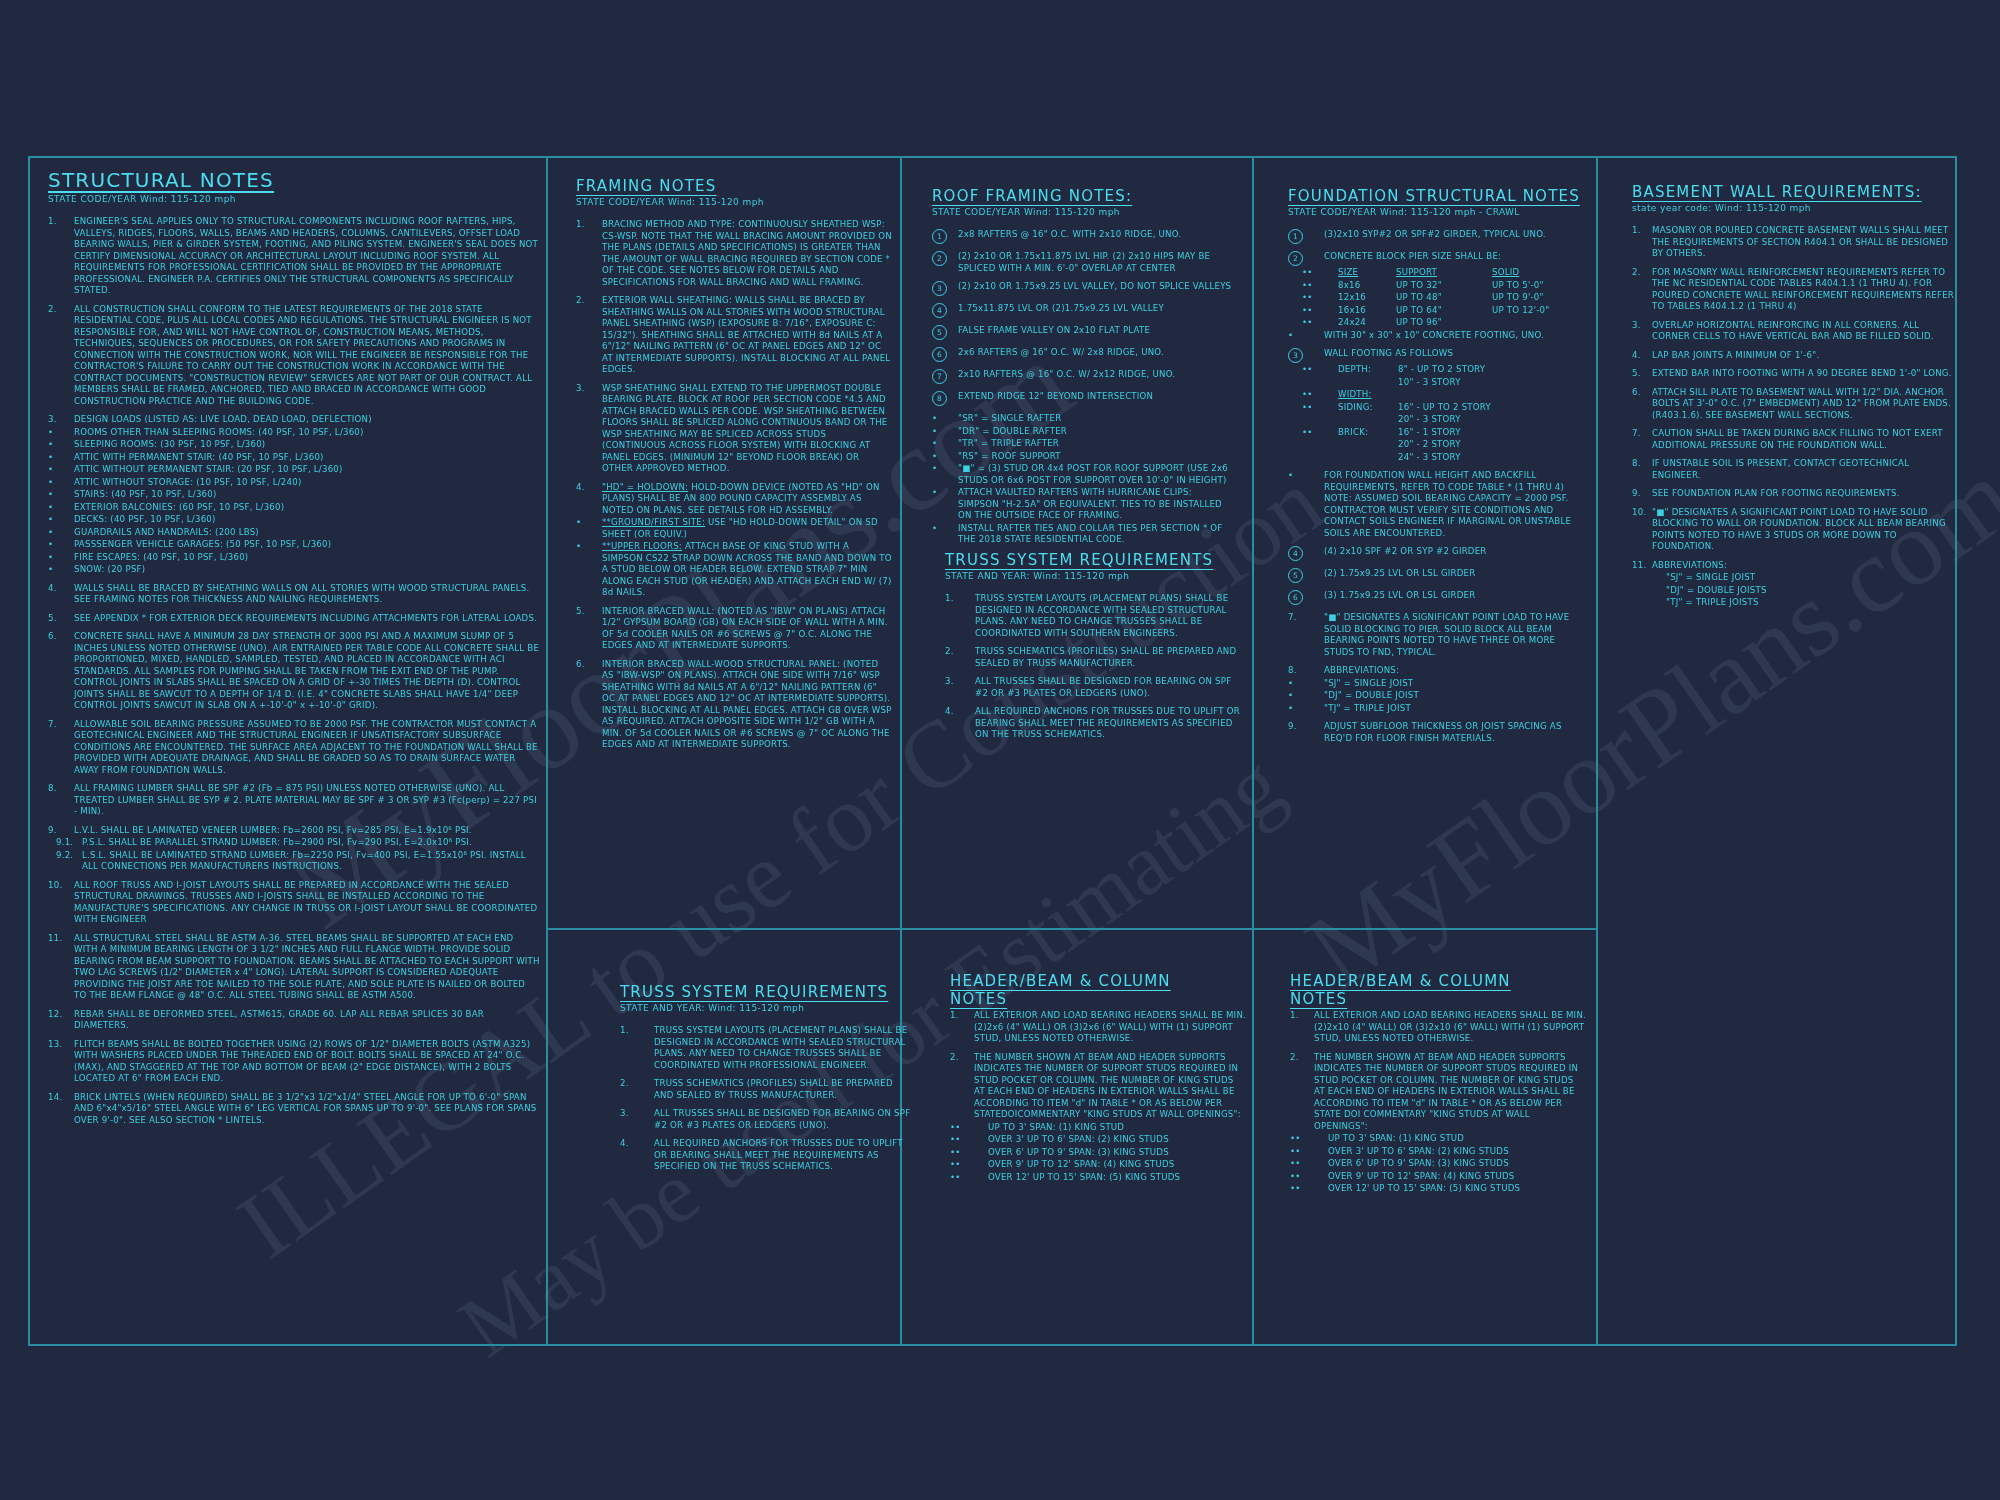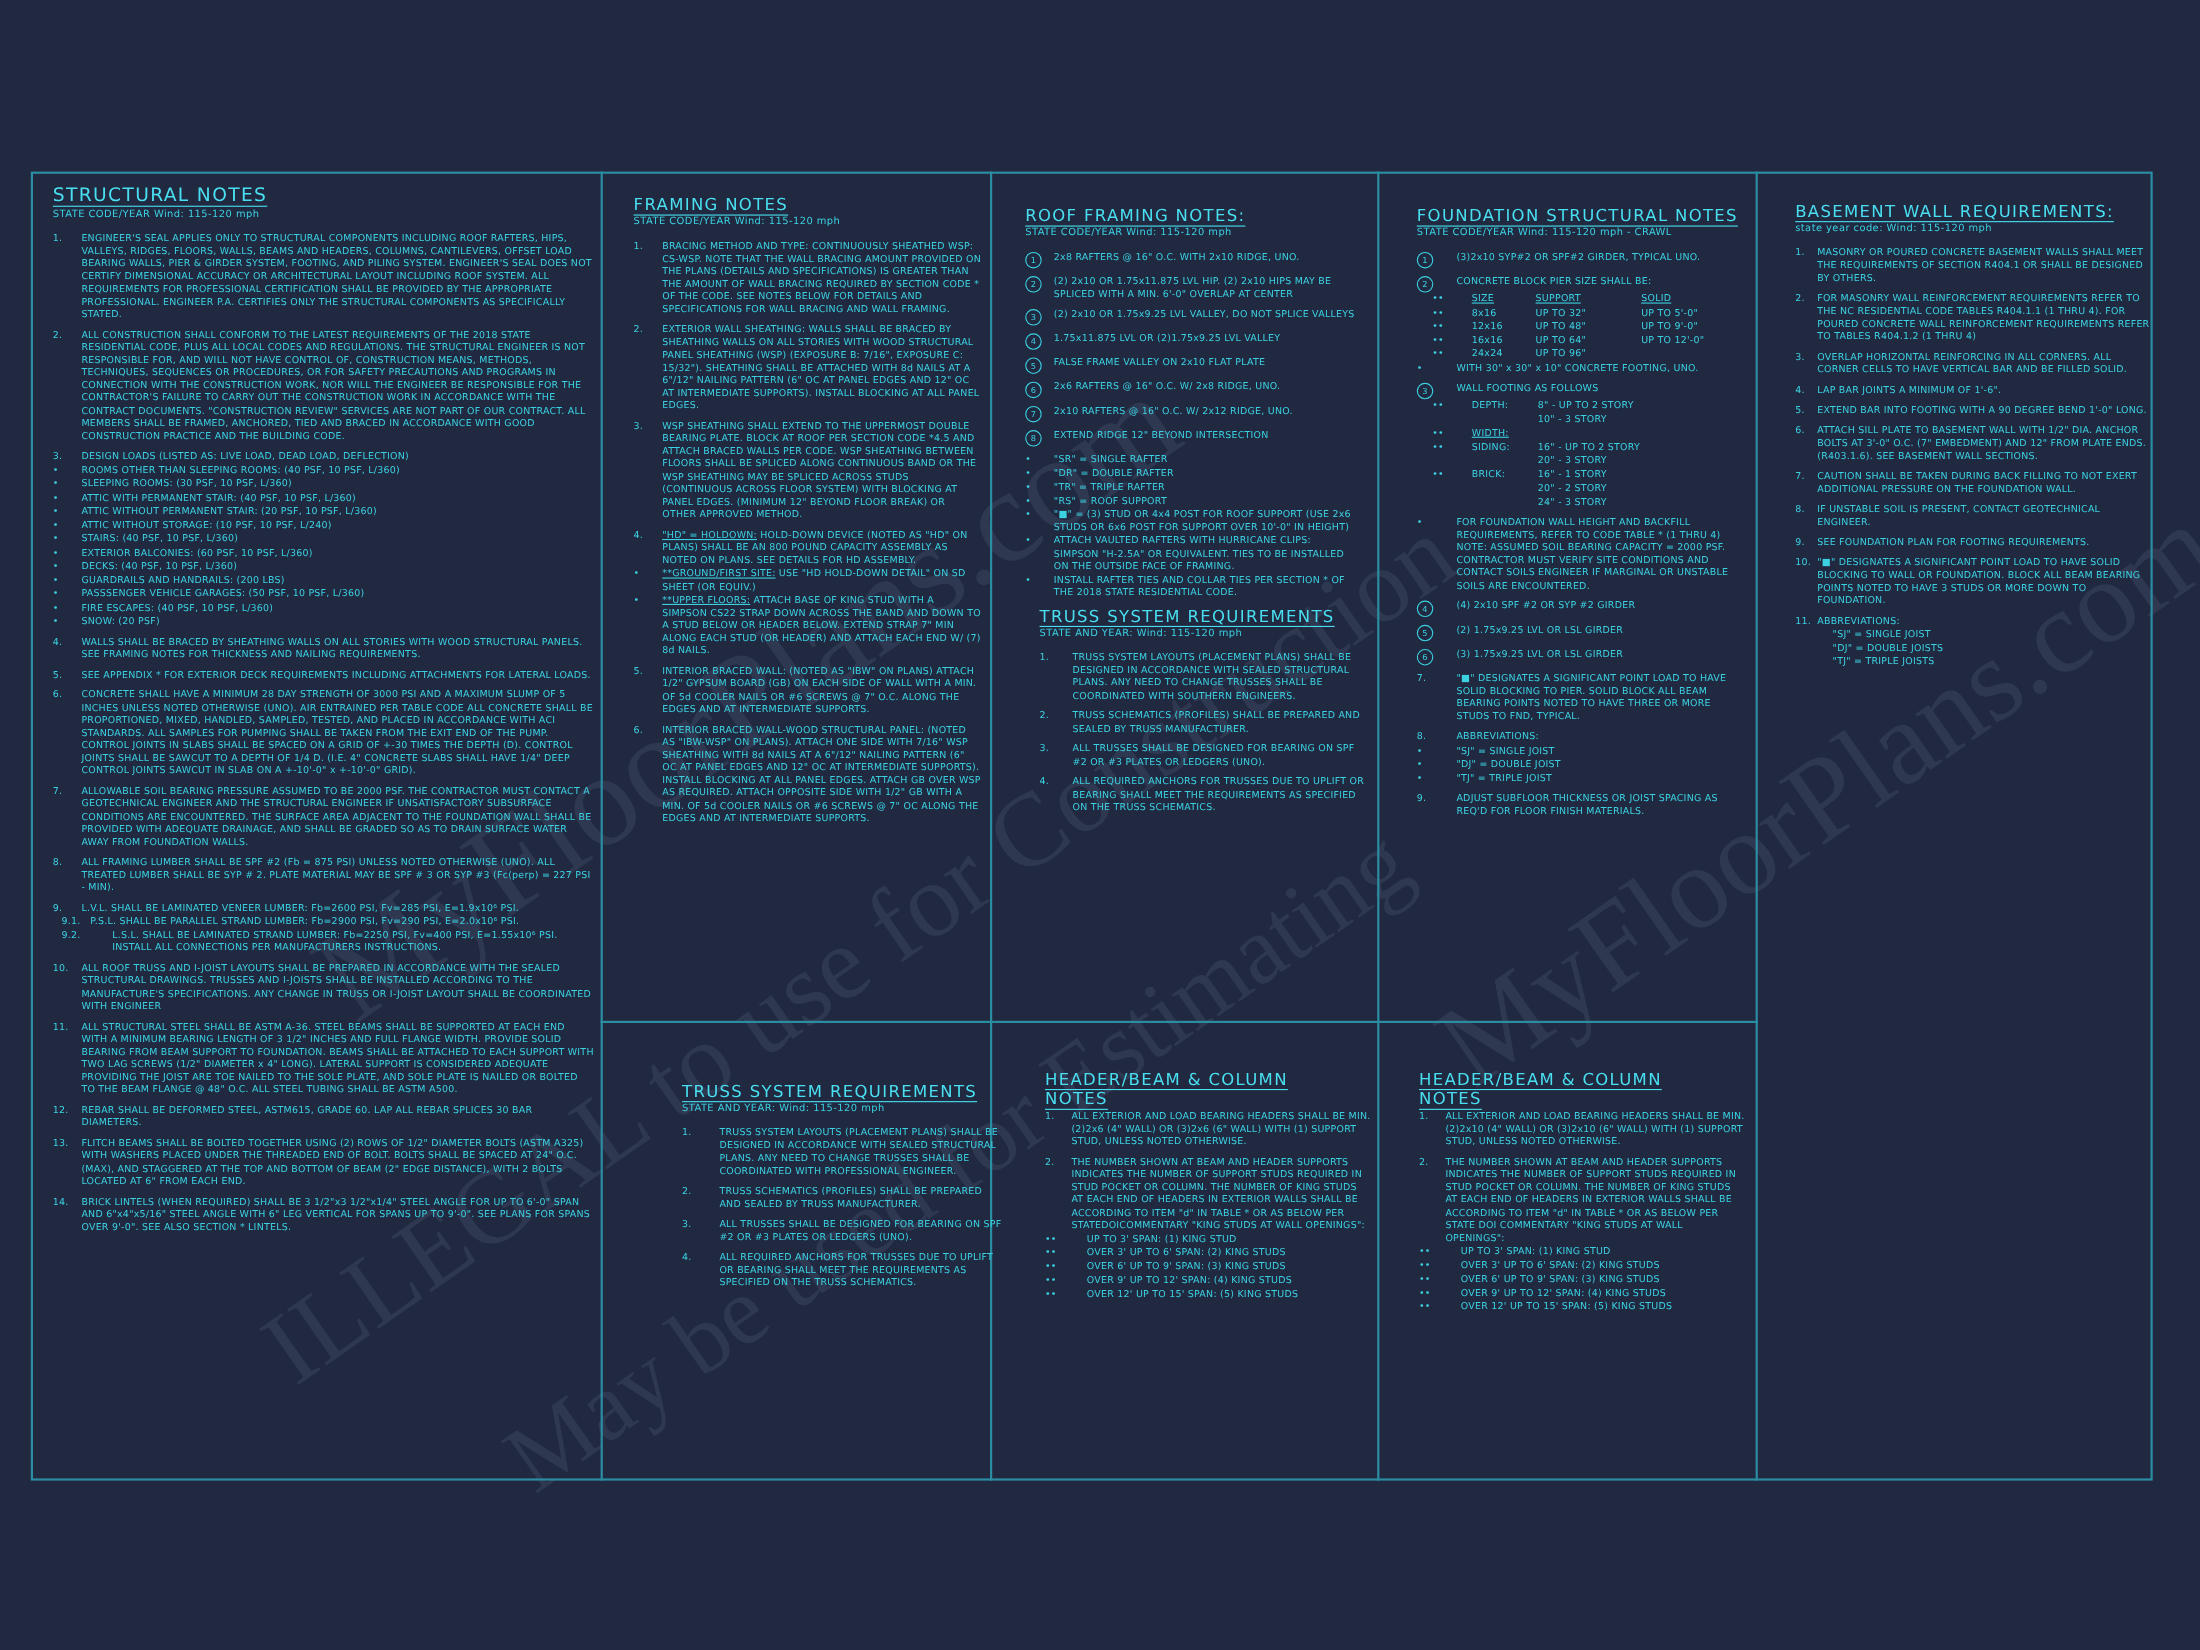--- a/index.html
+++ b/index.html
@@ -12,21 +12,21 @@
   .vline{position:absolute;top:156px;height:1190px;width:2px;background:#2b8da2;}
   .hline{position:absolute;height:2px;background:#2b8da2;}
   
   .wm{position:absolute;font-family:"Liberation Serif",serif;
       color:rgba(168,184,216,0.11);white-space:nowrap;
       transform:rotate(-35deg);transform-origin:left center;pointer-events:none;}
   
   .sec{position:absolute;}
   .title{display:inline-block;font-size:15px;letter-spacing:1.2px;color:#49dff0;
          text-decoration:underline;text-underline-offset:4px;margin:0 0 2px 0;font-weight:normal;}
-  .title.big{font-size:17px;}
+  .title.big{font-size:20px;}
   .title.w2{max-width:235px;}
   .sub{font-size:9px;letter-spacing:0.4px;margin-bottom:12px;color:#3bd1e1;}
   .sub:empty{display:none;}
   .row{display:flex;font-size:8.6px;line-height:11.5px;letter-spacing:0.22px;margin-bottom:7px;}
   .row.tight{margin-bottom:1px;}
   .m{flex:0 0 var(--mw,26px);}
   .t{flex:1;}
   .u{text-decoration:underline;}
   .circ{display:inline-flex;align-items:center;justify-content:center;
         width:13px;height:13px;border:1px solid currentColor;border-radius:50%;
@@ -136,21 +136,21 @@
           <span class="t"><span>ALL FRAMING LUMBER SHALL BE SPF #2 (Fb = 875 PSI) UNLESS NOTED OTHERWISE (UNO). ALL TREATED LUMBER SHALL BE SYP # 2. PLATE MATERIAL MAY BE SPF # 3 OR SYP #3 (Fc(perp) = 227 PSI - MIN).</span></span>
         </div>
         <div class="row tight">
           <span class="m">9.</span>
           <span class="t"><span>L.V.L. SHALL BE LAMINATED VENEER LUMBER: Fb=2600 PSI, Fv=285 PSI, E=1.9x10⁶ PSI.</span></span>
         </div>
         <div class="row tight" style="padding-left: 8px; justify-content: flex-end;">
           <span class="m">9.1.</span>
           <span class="t"><span>P.S.L. SHALL BE PARALLEL STRAND LUMBER: Fb=2900 PSI, Fv=290 PSI, E=2.0x10⁶ PSI.</span></span>
         </div>
-        <div class="row" style="padding-left: 8px; gap: 20px;">
+        <div class="row" style="padding-left: 8px;">
           <span class="m">9.2.</span>
           <span class="t"><span>L.S.L. SHALL BE LAMINATED STRAND LUMBER: Fb=2250 PSI, Fv=400 PSI, E=1.55x10⁶ PSI. INSTALL ALL CONNECTIONS PER MANUFACTURERS INSTRUCTIONS.</span></span>
         </div>
         <div class="row">
           <span class="m">10.</span>
           <span class="t"><span>ALL ROOF TRUSS AND I-JOIST LAYOUTS SHALL BE PREPARED IN ACCORDANCE WITH THE SEALED STRUCTURAL DRAWINGS. TRUSSES AND I-JOISTS SHALL BE INSTALLED ACCORDING TO THE MANUFACTURE'S SPECIFICATIONS. ANY CHANGE IN TRUSS OR I-JOIST LAYOUT SHALL BE COORDINATED WITH ENGINEER</span></span>
         </div>
         <div class="row">
           <span class="m">11.</span>
           <span class="t"><span>ALL STRUCTURAL STEEL SHALL BE ASTM A-36. STEEL BEAMS SHALL BE SUPPORTED AT EACH END WITH A MINIMUM BEARING LENGTH OF 3 1/2" INCHES AND FULL FLANGE WIDTH. PROVIDE SOLID BEARING FROM BEAM SUPPORT TO FOUNDATION.  BEAMS SHALL BE ATTACHED TO EACH SUPPORT WITH TWO LAG SCREWS (1/2" DIAMETER x 4" LONG). LATERAL SUPPORT IS CONSIDERED ADEQUATE PROVIDING THE JOIST ARE TOE NAILED TO THE SOLE PLATE, AND SOLE PLATE IS NAILED OR BOLTED TO THE BEAM FLANGE @ 48" O.C. ALL STEEL TUBING SHALL BE ASTM A500.</span></span>

